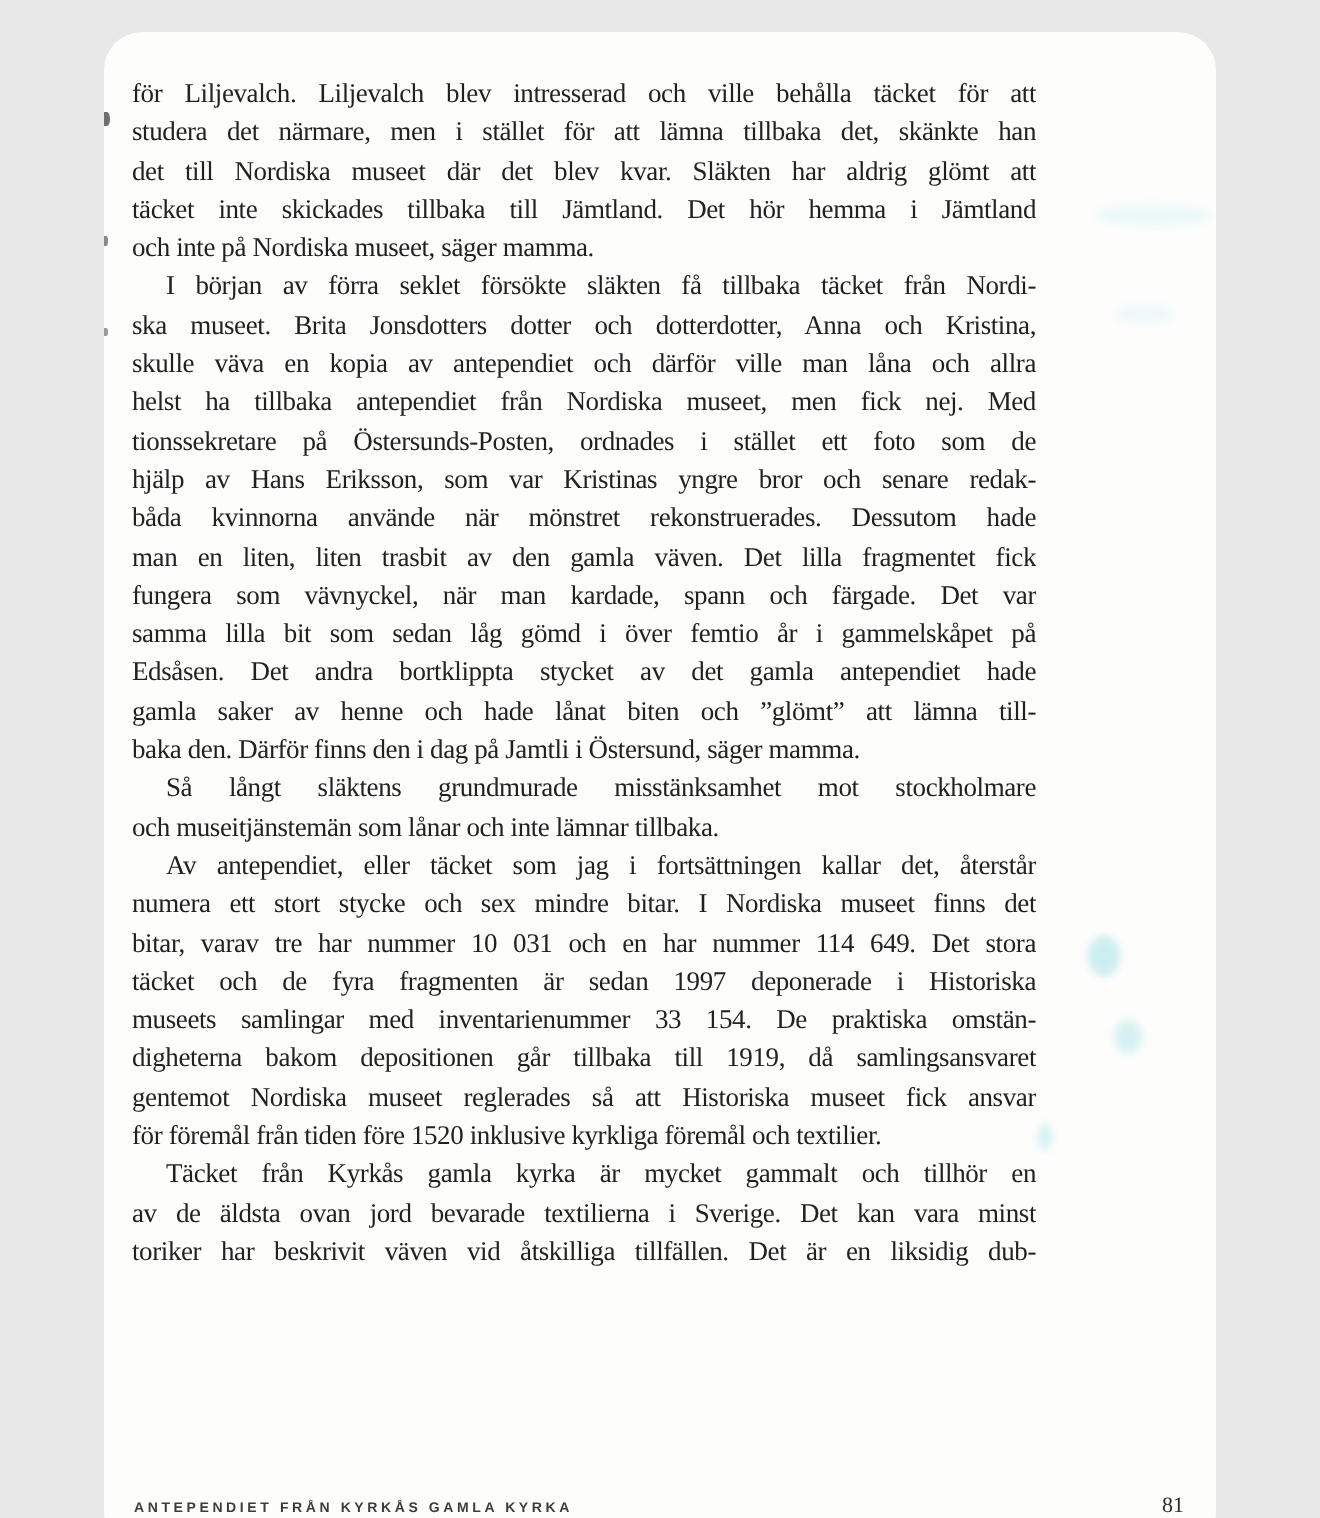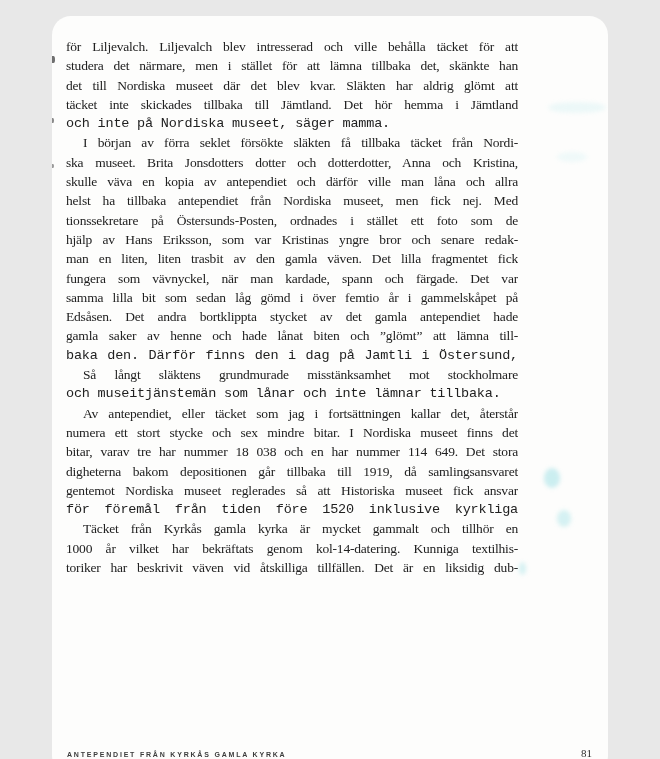--- a/index.html
+++ b/index.html
@@ -23,21 +23,21 @@
   .line {
     font-size: 13.5px;
     letter-spacing: -0.2px;
     line-height: 19.3px;
     height: 19.3px;
     overflow: hidden;
     text-align: justify;
     text-align-last: justify;
     white-space: normal;
   }
-  .line.para-end { text-align-last: left; font-family: Liberation Mono, monospace; }
+  .line.para-end { text-align-last: left; }
   .line.indent { text-indent: 17px; }
   .footer-title {
     position: absolute;
     left: 15px;
     top: 735px;
     font-family: "Liberation Sans", sans-serif;
     font-size: 7px;
     font-weight: 700;
     letter-spacing: 1.8px;
     color: #3c3c3c;
@@ -80,36 +80,39 @@
       <div class="line">studera det närmare, men i stället för att lämna tillbaka det, skänkte han</div>
       <div class="line">det till Nordiska museet där det blev kvar. Släkten har aldrig glömt att</div>
       <div class="line">täcket inte skickades tillbaka till Jämtland. Det hör hemma i Jämtland</div>
       <div class="line para-end">och inte på Nordiska museet, säger mamma.</div>
       <div class="line indent">I början av förra seklet försökte släkten få tillbaka täcket från Nordi-</div>
       <div class="line">ska museet. Brita Jonsdotters dotter och dotterdotter, Anna och Kristina,</div>
       <div class="line">skulle väva en kopia av antependiet och därför ville man låna och allra</div>
       <div class="line">helst ha tillbaka antependiet från Nordiska museet, men fick nej. Med</div>
       <div class="line">tionssekretare på Östersunds-Posten, ordnades i stället ett foto som de</div>
       <div class="line">hjälp av Hans Eriksson, som var Kristinas yngre bror och senare redak-</div>
+      <div class="line">båda kvinnorna använde när mönstret rekonstruerades. Dessutom hade</div>
       <div class="line">man en liten, liten trasbit av den gamla väven. Det lilla fragmentet fick</div>
       <div class="line">fungera som vävnyckel, när man kardade, spann och färgade. Det var</div>
       <div class="line">samma lilla bit som sedan låg gömd i över femtio år i gammelskåpet på</div>
       <div class="line">Edsåsen. Det andra bortklippta stycket av det gamla antependiet hade</div>
       <div class="line">gamla saker av henne och hade lånat biten och ”glömt” att lämna till-</div>
       <div class="line para-end">baka den. Därför finns den i dag på Jamtli i Östersund, säger mamma.</div>
       <div class="line indent">Så långt släktens grundmurade misstänksamhet mot stockholmare</div>
       <div class="line para-end">och museitjänstemän som lånar och inte lämnar tillbaka.</div>
       <div class="line indent">Av antependiet, eller täcket som jag i fortsättningen kallar det, återstår</div>
       <div class="line">numera ett stort stycke och sex mindre bitar. I Nordiska museet finns det</div>
-      <div class="line">bitar, varav tre har nummer 18 038 och en har nummer 114 649. Det stora</div>
+      <div class="line">bitar, varav tre har nummer 10 031 och en har nummer 114 649. Det stora</div>
+      <div class="line">täcket och de fyra fragmenten är sedan 1997 deponerade i Historiska</div>
+      <div class="line">museets samlingar med inventarienummer 33 154. De praktiska omstän-</div>
       <div class="line">digheterna bakom depositionen går tillbaka till 1919, då samlingsansvaret</div>
       <div class="line">gentemot Nordiska museet reglerades så att Historiska museet fick ansvar</div>
       <div class="line para-end">för föremål från tiden före 1520 inklusive kyrkliga föremål och textilier.</div>
       <div class="line indent">Täcket från Kyrkås gamla kyrka är mycket gammalt och tillhör en</div>
-      <div class="line">1000 år vilket har bekräftats genom kol-14-datering. Kunniga textilhis-</div>
+      <div class="line">av de äldsta ovan jord bevarade textilierna i Sverige. Det kan vara minst</div>
       <div class="line">toriker har beskrivit väven vid åtskilliga tillfällen. Det är en liksidig dub-</div>
     </div>
 
   <div class="footer-title">ANTEPENDIET FRÅN KYRKÅS GAMLA KYRKA</div>
 
   <div class="footer-pagenum">81</div>
 
   <div class="smudge s1"></div>
   <div class="smudge s2"></div>
   <div class="smudge s3"></div>

